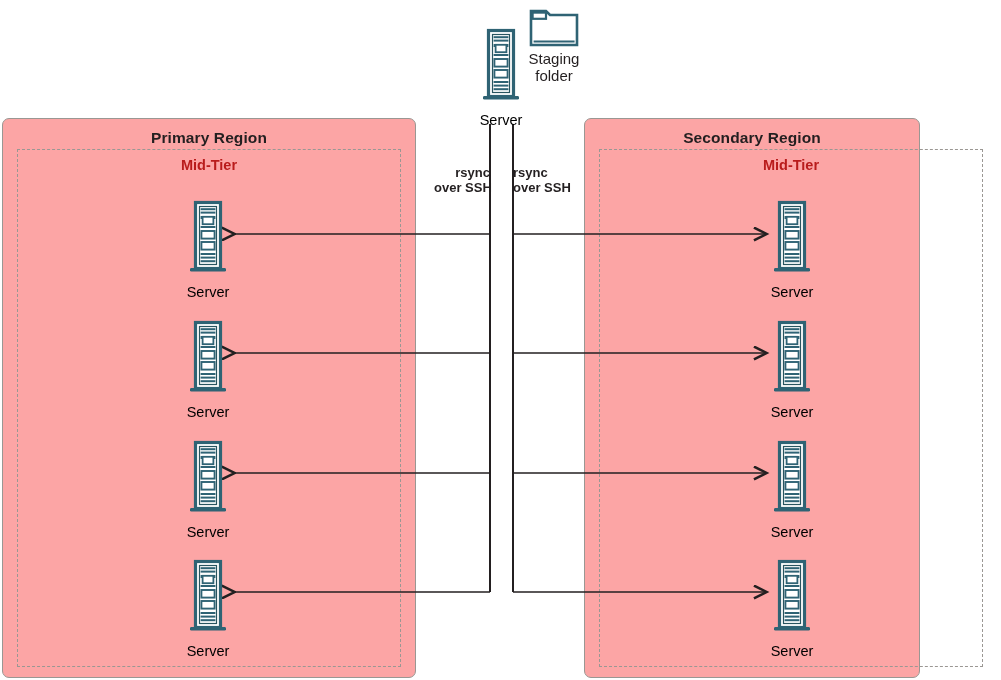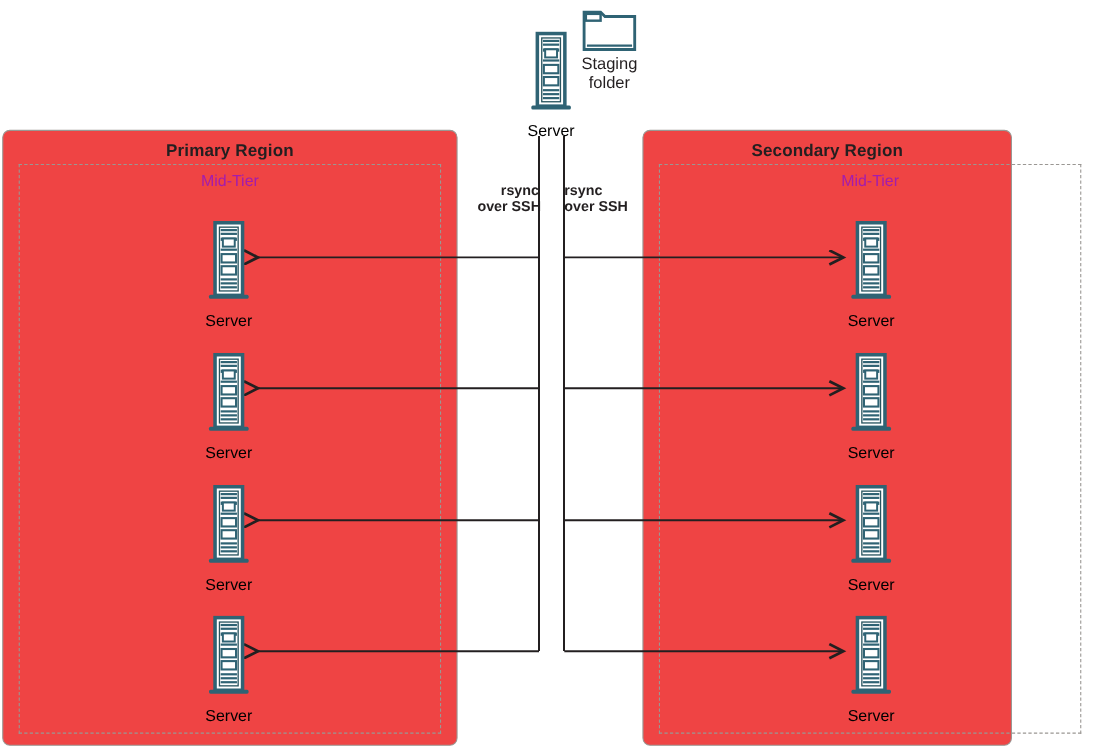--- a/index.html
+++ b/index.html
@@ -13,21 +13,21 @@
   }
   #canvas {
     position: relative;
     width: 1001px;
     height: 680px;
     background: #ffffff;
     overflow: hidden;
   }
   .region-box {
     position: absolute;
-    background: #ef4444;
+    background: #fca5a5;
     border: 1px solid #9a9793;
     border-radius: 7px;
     box-sizing: border-box;
   }
   .region-title {
     position: absolute;
     width: 100%;
     top: 10px;
     left: 0;
     text-align: center;
@@ -42,21 +42,22 @@
     box-sizing: border-box;
     background: transparent;
   }
   .tier-title {
     position: absolute;
     width: 100%;
     top: 7px;
     left: 0;
     text-align: center;
     font-size: 14.5px;
-    color: #a21caf;
+    color: #b91c1c;
+    font-weight: bold;
   }
   .node {
     position: absolute;
     width: 90px;
     text-align: center;
   }
   .node-label {
     font-size: 14.5px;
     color: #000000;
     margin-top: 6px;

